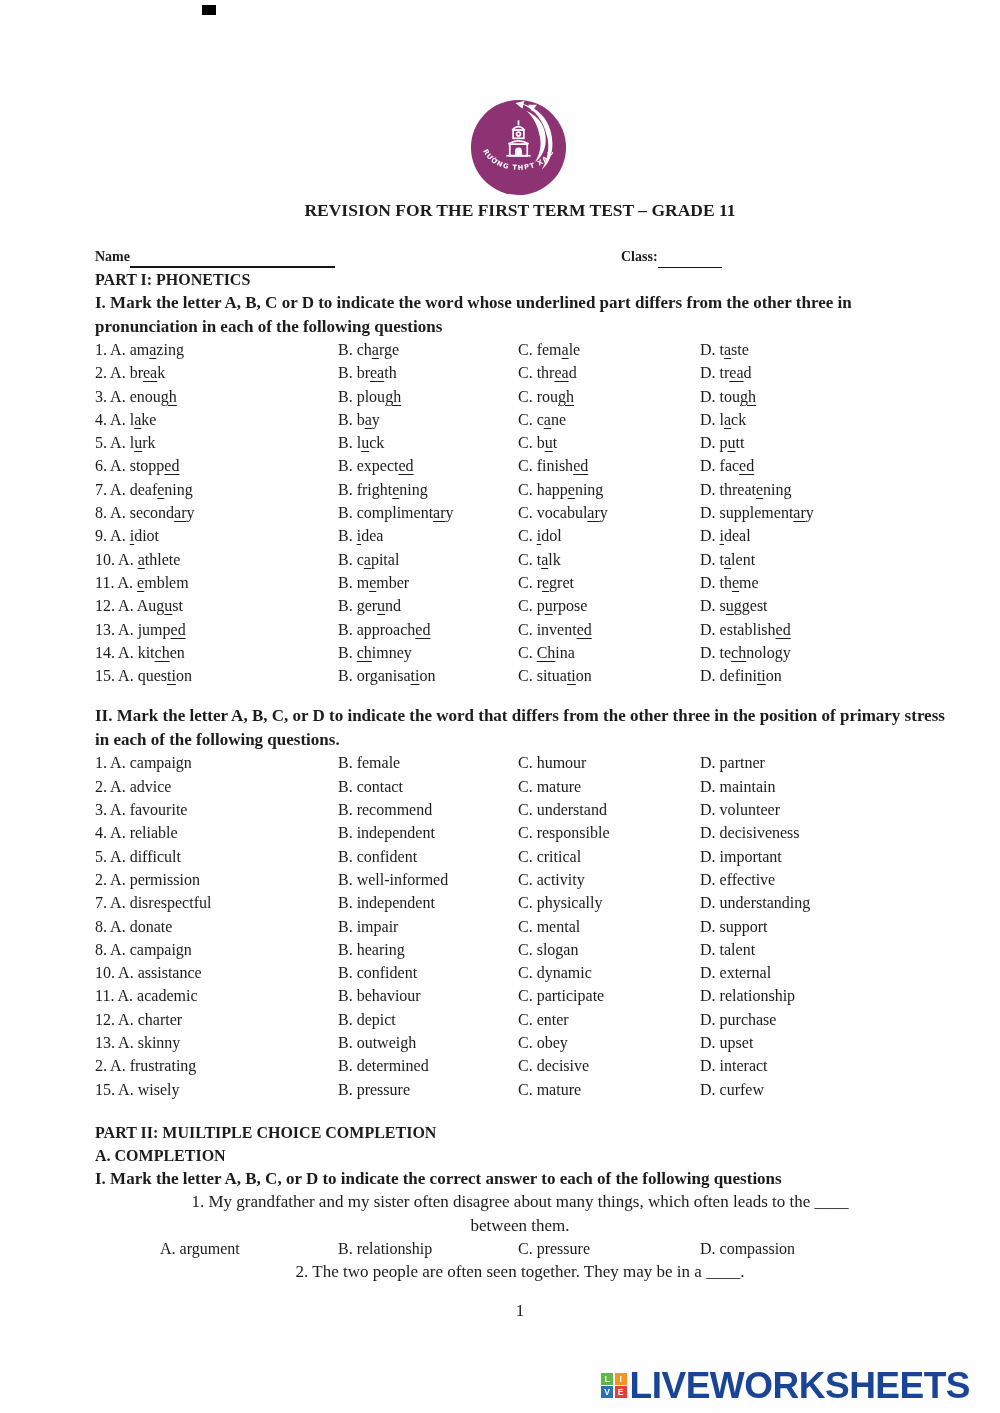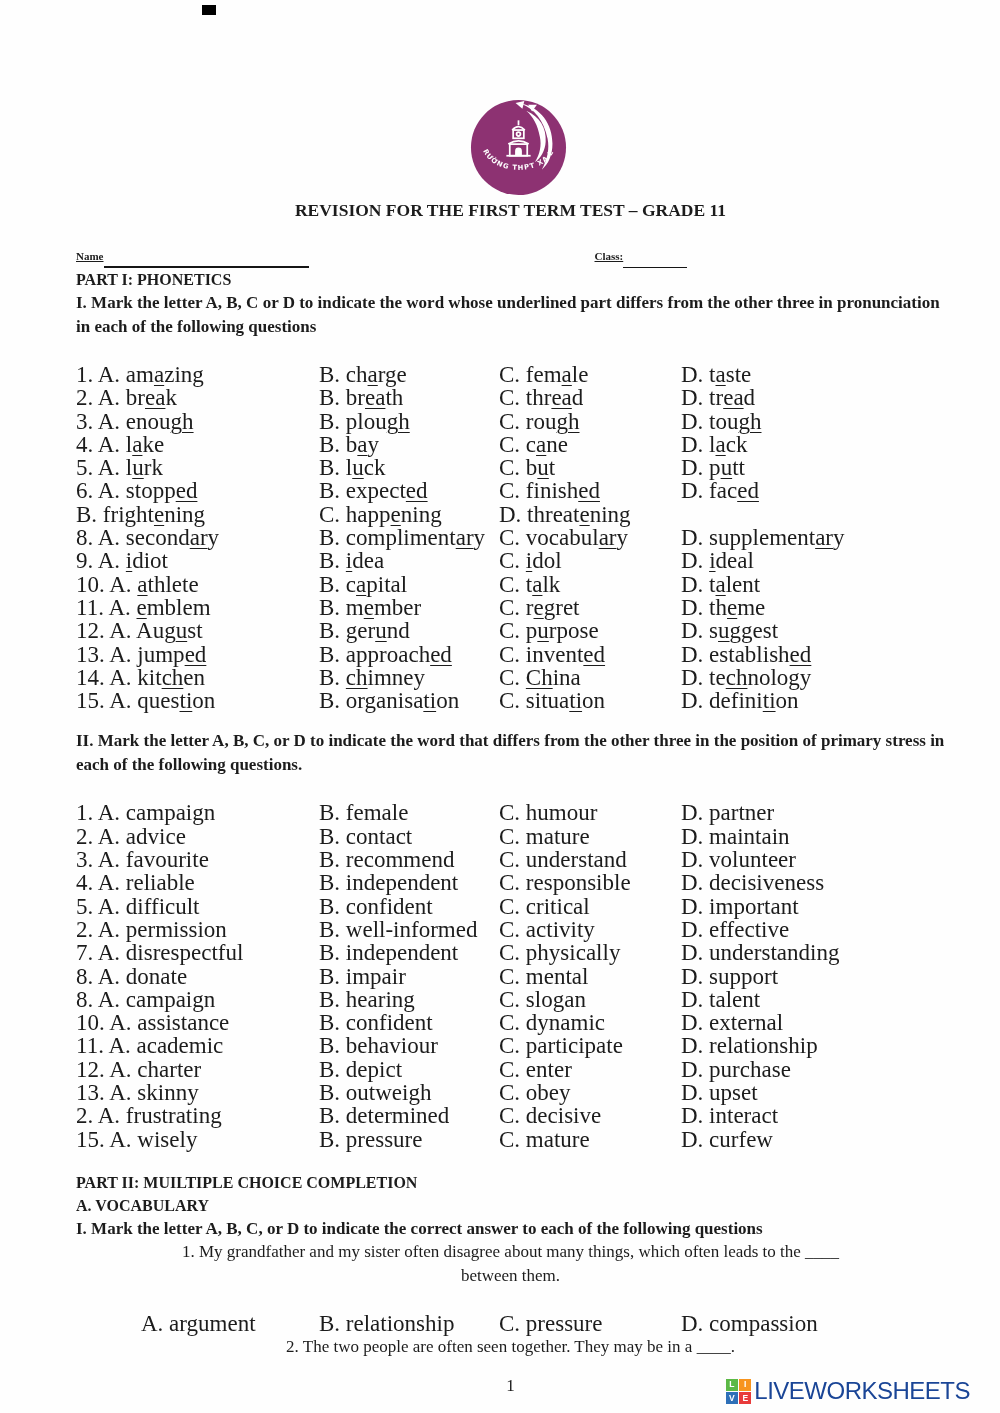--- a/index.html
+++ b/index.html
@@ -2,51 +2,51 @@
 <html><head>
 <meta charset="utf-8">
 <style>
   html,body{margin:0;padding:0;background:#ffffff;}
   .page{position:relative;width:1000px;height:1413px;margin:0 auto;background:#fefefe;
         font-family:"Liberation Serif",serif;color:#1c1c1c;overflow:hidden;}
   .corner-mark{position:absolute;left:202px;top:5px;width:14px;height:10px;background:#000;}
 
   .logo-abs{position:absolute;left:470px;top:99px;width:97px;height:97px;}
 
-  .content{padding:199px 55px 0 76px;}
+  .content{padding:199px 55px 0 95px;}
 
   .title{margin:0;text-align:center;font-size:17.5px;line-height:22px;font-weight:bold;}
 
-  .name-row{display:flex;align-items:flex-end;margin-top:24px;font-size:11px;line-height:23px;font-weight:bold;text-decoration:underline;}
+  .name-row{display:flex;align-items:flex-end;margin-top:24px;font-size:14px;line-height:23px;font-weight:bold;}
   .fill-line{display:inline-block;border-bottom:2px solid #151515;height:14px;}
   .name-line{width:205px;}
   .class-line{width:64px;border-bottom-width:1.6px;}
   .class-group{margin-left:286px;}
 
   .part-heading{margin:0;font-size:16px;line-height:23px;font-weight:bold;}
   .instr{margin:0;font-size:17px;line-height:23.5px;font-weight:bold;}
 
-  .rows{font-size:23px;line-height:23.3px;margin-top:25px;}
+  .rows{font-size:16px;line-height:23.3px;}
   .q-row{display:grid;grid-template-columns:243px 180px 182px 1fr;}
   .q-cell{white-space:nowrap;}
   .q-cell u{text-decoration:underline;text-underline-offset:3px;text-decoration-thickness:1px;}
   .indent-row .q-cell:first-child{padding-left:65px;}
 
   .gap-s1{height:17px;}
   .gap-s2{height:20px;}
 
   .body-line{margin:0;font-size:17px;line-height:23.3px;text-align:center;}
 
   .page-num{margin-top:15px;text-align:center;font-size:17px;line-height:23px;}
 
   .brand{position:absolute;right:30px;bottom:9px;display:flex;align-items:center;gap:3px;}
   .brand-squares{display:grid;grid-template-columns:12px 12px;grid-auto-rows:12px;gap:1.5px;}
   .brand-squares span{display:flex;align-items:center;justify-content:center;color:#fff;
       font-family:"Liberation Sans",sans-serif;font-weight:bold;font-size:8.5px;line-height:1;}
-  .brand-text{font-family:"Liberation Sans",sans-serif;font-weight:400;font-size:24px;
+  .brand-text{font-family:"Liberation Sans",sans-serif;font-weight:700;font-size:37px;
       letter-spacing:-0.5px;line-height:1;}
 </style>
 </head>
 <body>
 
 <div class="page">
 
   <div class="corner-mark"></div>
 
   <svg class="logo-abs" viewBox="0 0 100 100">
@@ -118,20 +118,21 @@
           <div class="q-cell">C. b<u>u</u>t</div>
           <div class="q-cell">D. p<u>u</u>tt</div>
         </div>
         <div class="q-row">
           <div class="q-cell">6. A. stopp<u>ed</u></div>
           <div class="q-cell">B. expect<u>ed</u></div>
           <div class="q-cell">C. finish<u>ed</u></div>
           <div class="q-cell">D. fac<u>ed</u></div>
         </div>
         <div class="q-row">
+          <div class="q-cell">7. A. deaf<u>e</u>ning</div>
           <div class="q-cell">B. fright<u>e</u>ning</div>
           <div class="q-cell">C. happ<u>e</u>ning</div>
           <div class="q-cell">D. threat<u>e</u>ning</div>
         </div>
         <div class="q-row">
           <div class="q-cell">8. A. second<u>ar</u>y</div>
           <div class="q-cell">B. compliment<u>ar</u>y</div>
           <div class="q-cell">C. vocabul<u>ar</u>y</div>
           <div class="q-cell">D. supplement<u>ar</u>y</div>
         </div>
@@ -271,21 +272,21 @@
           <div class="q-cell">15. A. wisely</div>
           <div class="q-cell">B. pressure</div>
           <div class="q-cell">C. mature</div>
           <div class="q-cell">D. curfew</div>
         </div>
       </div>
 
     <div class="gap-s2"></div>
 
     <h2 class="part-heading">PART II: MUILTIPLE CHOICE COMPLETION</h2>
-    <h2 class="part-heading">A. VOCABULARY</h2>
+    <h2 class="part-heading">A. COMPLETION</h2>
     <p class="instr">I. Mark the letter A, B, C, or D to indicate the correct answer to each of the following questions</p>
 
     <p class="body-line">1. My grandfather and my sister often disagree about many things, which often leads to the ____</p>
     <p class="body-line">between them.</p>
 
     <div class="rows indent-row">
         <div class="q-row">
           <div class="q-cell">A. argument</div>
           <div class="q-cell">B. relationship</div>
           <div class="q-cell">C. pressure</div>

